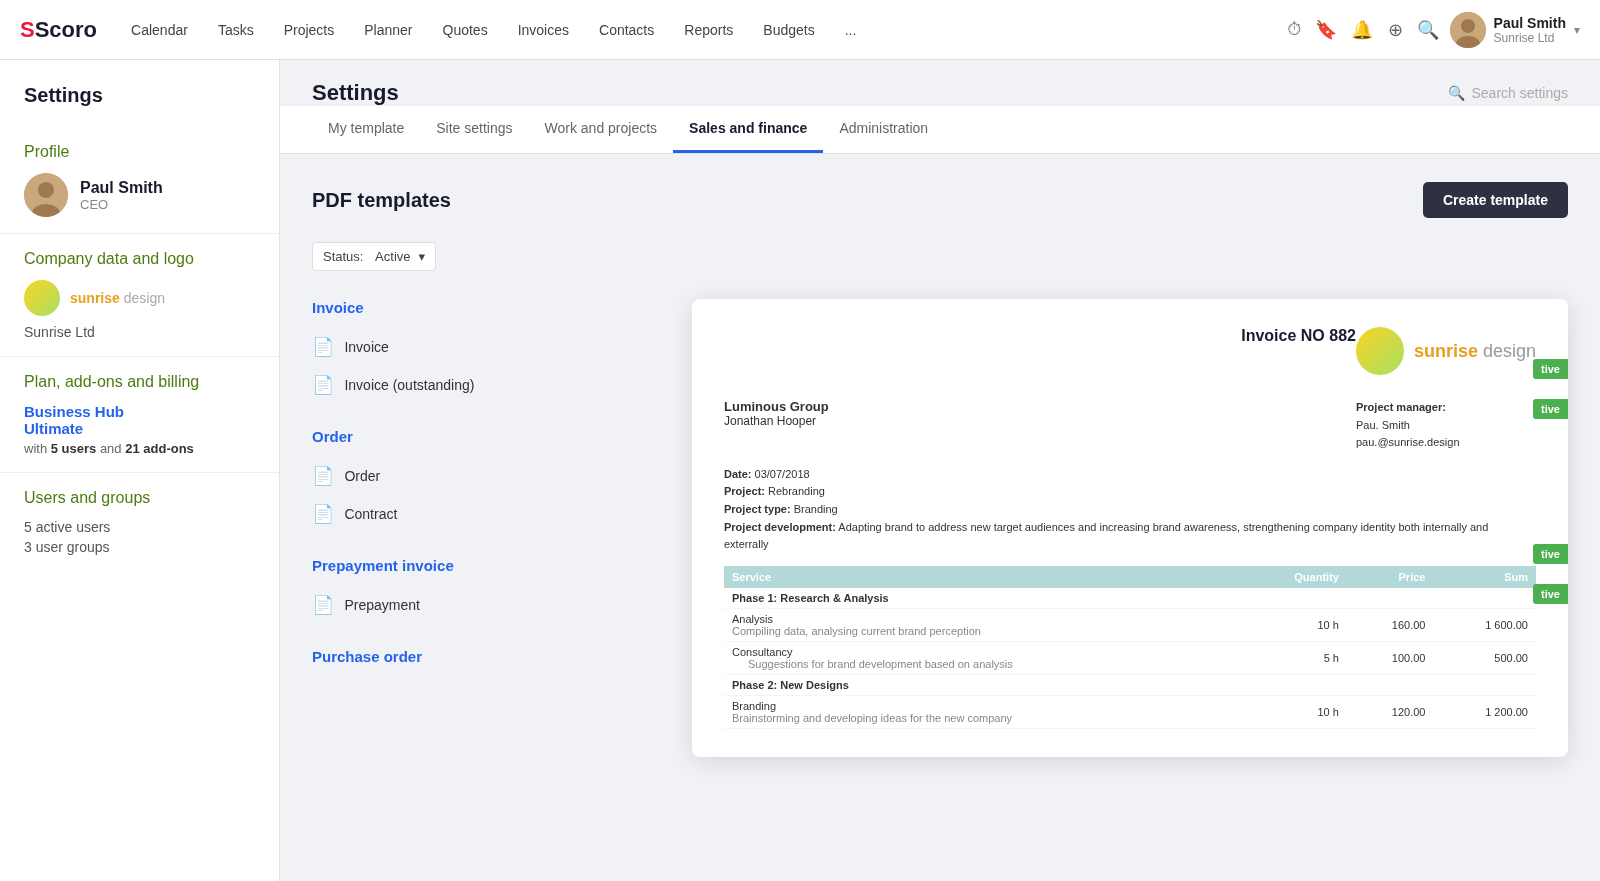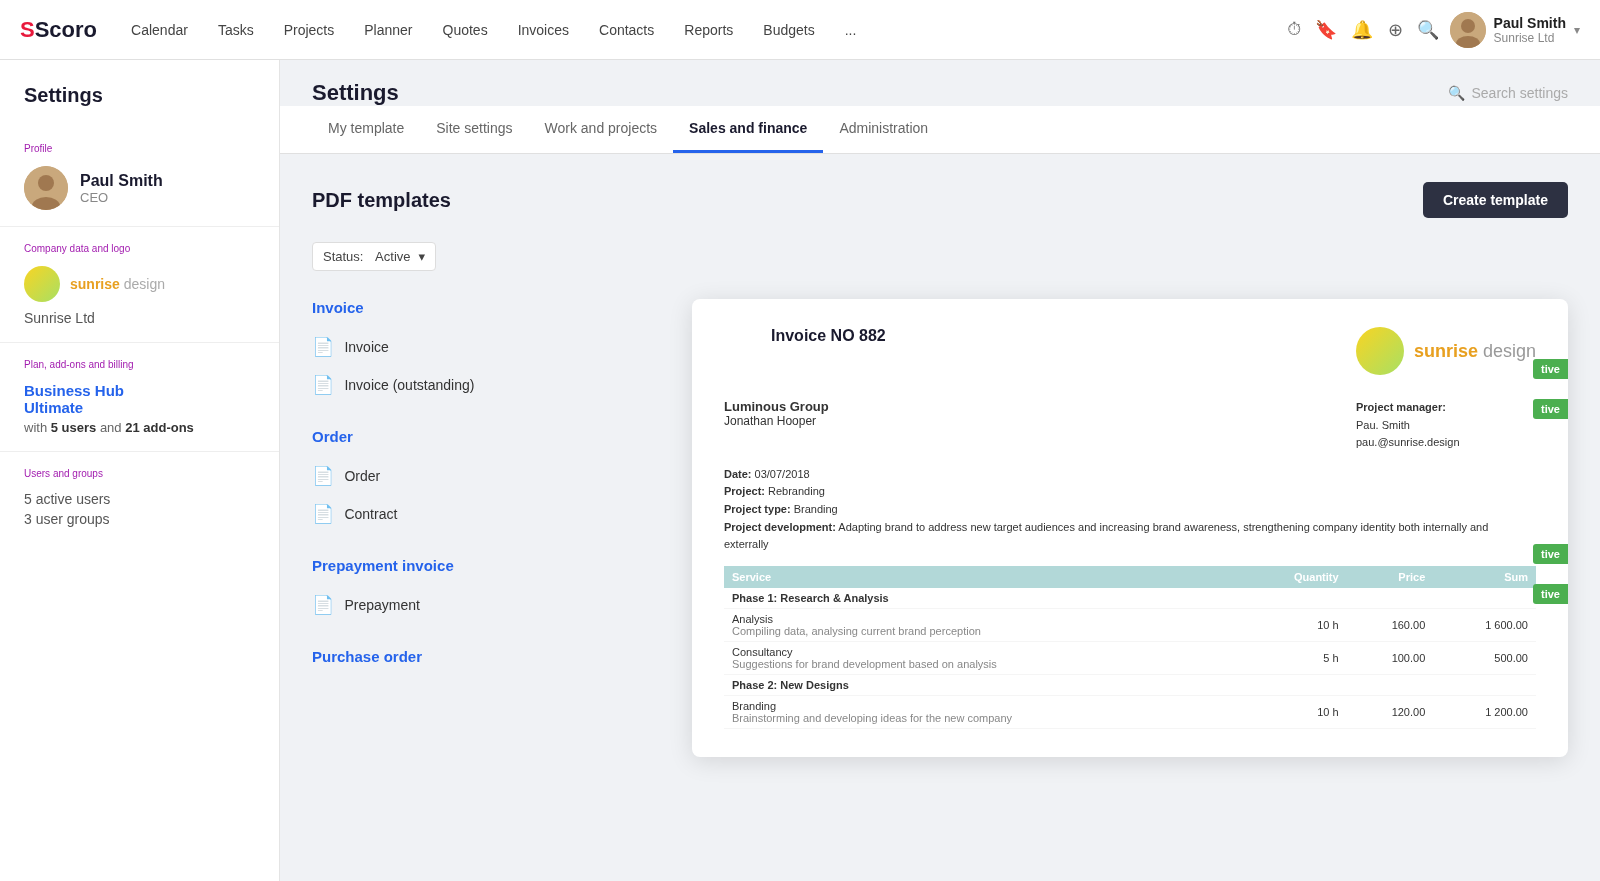--- a/index.html
+++ b/index.html
@@ -43,21 +43,21 @@
     .sidebar {
       width: 280px;
       background: #fff;
       border-right: 1px solid #e4e4e4;
       padding: 24px 0;
       flex-shrink: 0;
     }
     .sidebar-title { font-size: 20px; font-weight: 700; color: #1a1a2e; padding: 0 24px 20px; }
     .sidebar-section { border-bottom: 1px solid #eee; padding: 16px 24px; }
     .sidebar-section:last-child { border-bottom: none; }
-    .sidebar-section-label { font-size: 10px; color: #a21caf; margin-bottom: 12px; font-weight: 500; }
+    .sidebar-section-label { font-size: 16px; color: #4d7c0f; margin-bottom: 12px; font-weight: 500; }
     .sidebar-profile-row { display: flex; align-items: center; gap: 12px; }
     .sidebar-avatar { width: 44px; height: 44px; border-radius: 50%; background: #c9a87c; display: flex; align-items: center; justify-content: center; font-size: 18px; color: #fff; overflow: hidden; }
     .sidebar-name { font-size: 16px; font-weight: 600; color: #1a1a2e; }
     .sidebar-role { font-size: 13px; color: #888; }
     .company-logo-row { display: flex; align-items: center; gap: 10px; margin-bottom: 8px; }
     .company-logo-circle { width: 36px; height: 36px; border-radius: 50%; background: linear-gradient(135deg, #f9d423, #a8e063); }
     .company-logo-text .brand-sunrise { color: #e8a020; font-weight: 600; }
     .company-logo-text .brand-design { color: #aaa; font-weight: 400; }
     .company-name { font-size: 14px; color: #555; }
     .plan-link { color: #2563eb; font-weight: 700; font-size: 15px; cursor: pointer; }
@@ -169,21 +169,21 @@
       padding: 4px 8px;
       border-radius: 3px 0 0 3px;
     }
     .badge-1 { top: 60px; }
     .badge-2 { top: 100px; }
     .badge-3 { top: 245px; }
     .badge-4 { top: 285px; }
 
     
     .invoice-preview { padding: 28px 32px; font-size: 12px; color: #333; }
-    .invoice-preview-header { display: flex; justify-content: space-between; align-items: flex-start; margin-bottom: 24px; margin-left: 47px; }
+    .invoice-preview-header { display: flex; justify-content: flex-end; align-items: flex-start; margin-bottom: 24px; margin-left: 47px; }
     .invoice-no { font-size: 16px; font-weight: 700; color: #1a1a2e; }
     .brand-logo-area { display: flex; align-items: center; gap: 10px; }
     .brand-logo-circle { width: 48px; height: 48px; border-radius: 50%; background: linear-gradient(135deg, #f9d423, #a8e063); }
     .brand-name .sunrise { color: #e8a020; font-size: 18px; font-weight: 600; }
     .brand-name .design { color: #999; font-size: 18px; }
     .client-name { font-weight: 700; font-size: 13px; }
     .project-meta { font-size: 11px; line-height: 1.6; }
     .project-meta strong { font-weight: 600; }
 
     .invoice-table { width: 100%; border-collapse: collapse; margin-top: 12px; }
@@ -422,21 +422,21 @@
                     <div>Analysis</div>
                     <div style="color:#888;">Compiling data, analysing current brand perception</div>
                   </td>
                   <td class="text-right">10 h</td>
                   <td class="text-right">160.00</td>
                   <td class="text-right">1 600.00</td>
                 </tr>
                 <tr>
                   <td>
                     <div>Consultancy</div>
-                    <div style="color:#888;">Suggestions for brand development based on analysis</div>
+                    <div style="color:#888;margin-left:16px;">Suggestions for brand development based on analysis</div>
                   </td>
                   <td class="text-right">5 h</td>
                   <td class="text-right">100.00</td>
                   <td class="text-right">500.00</td>
                 </tr>
 
                 <tr class="phase-row">
                   <td colspan="4">Phase 2: New Designs</td>
                 </tr>
                 <tr>

